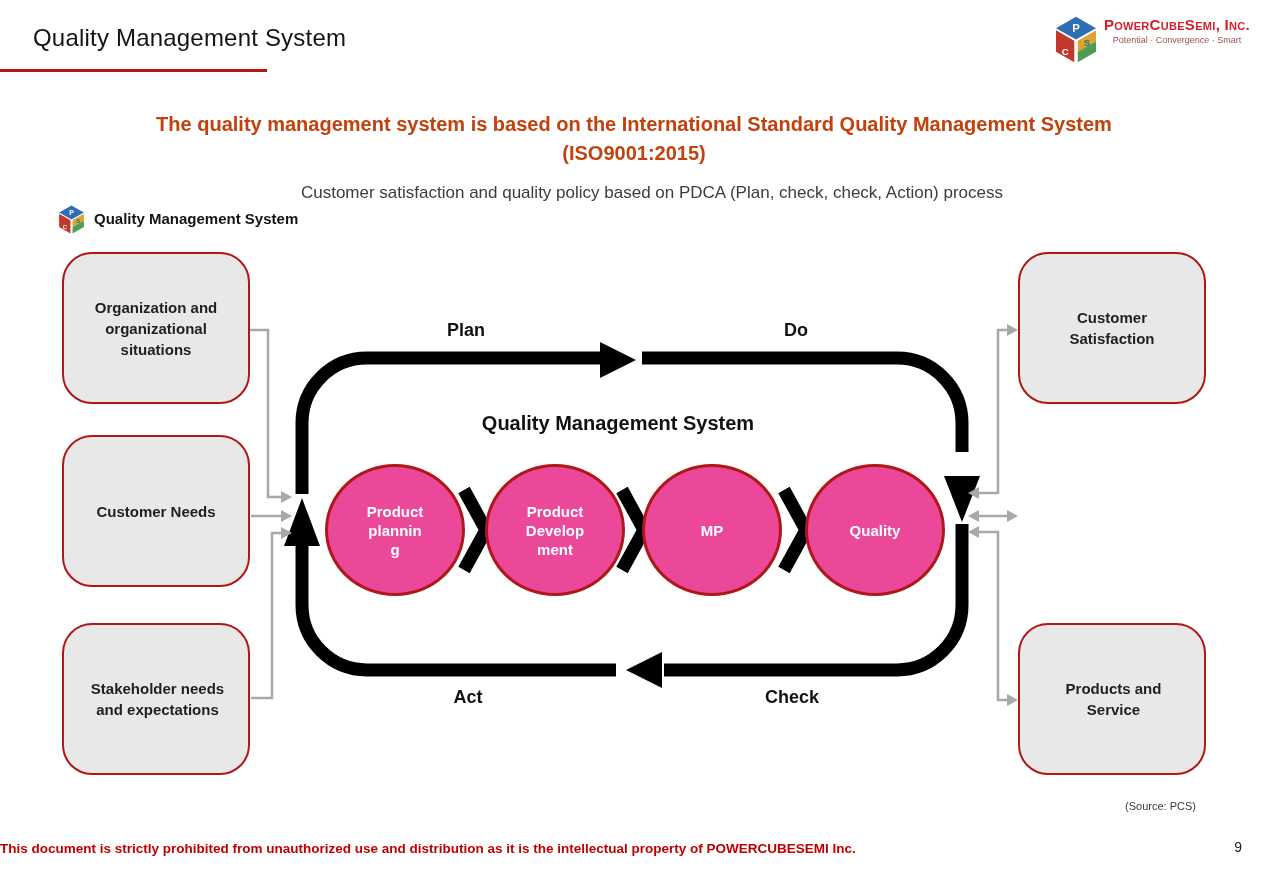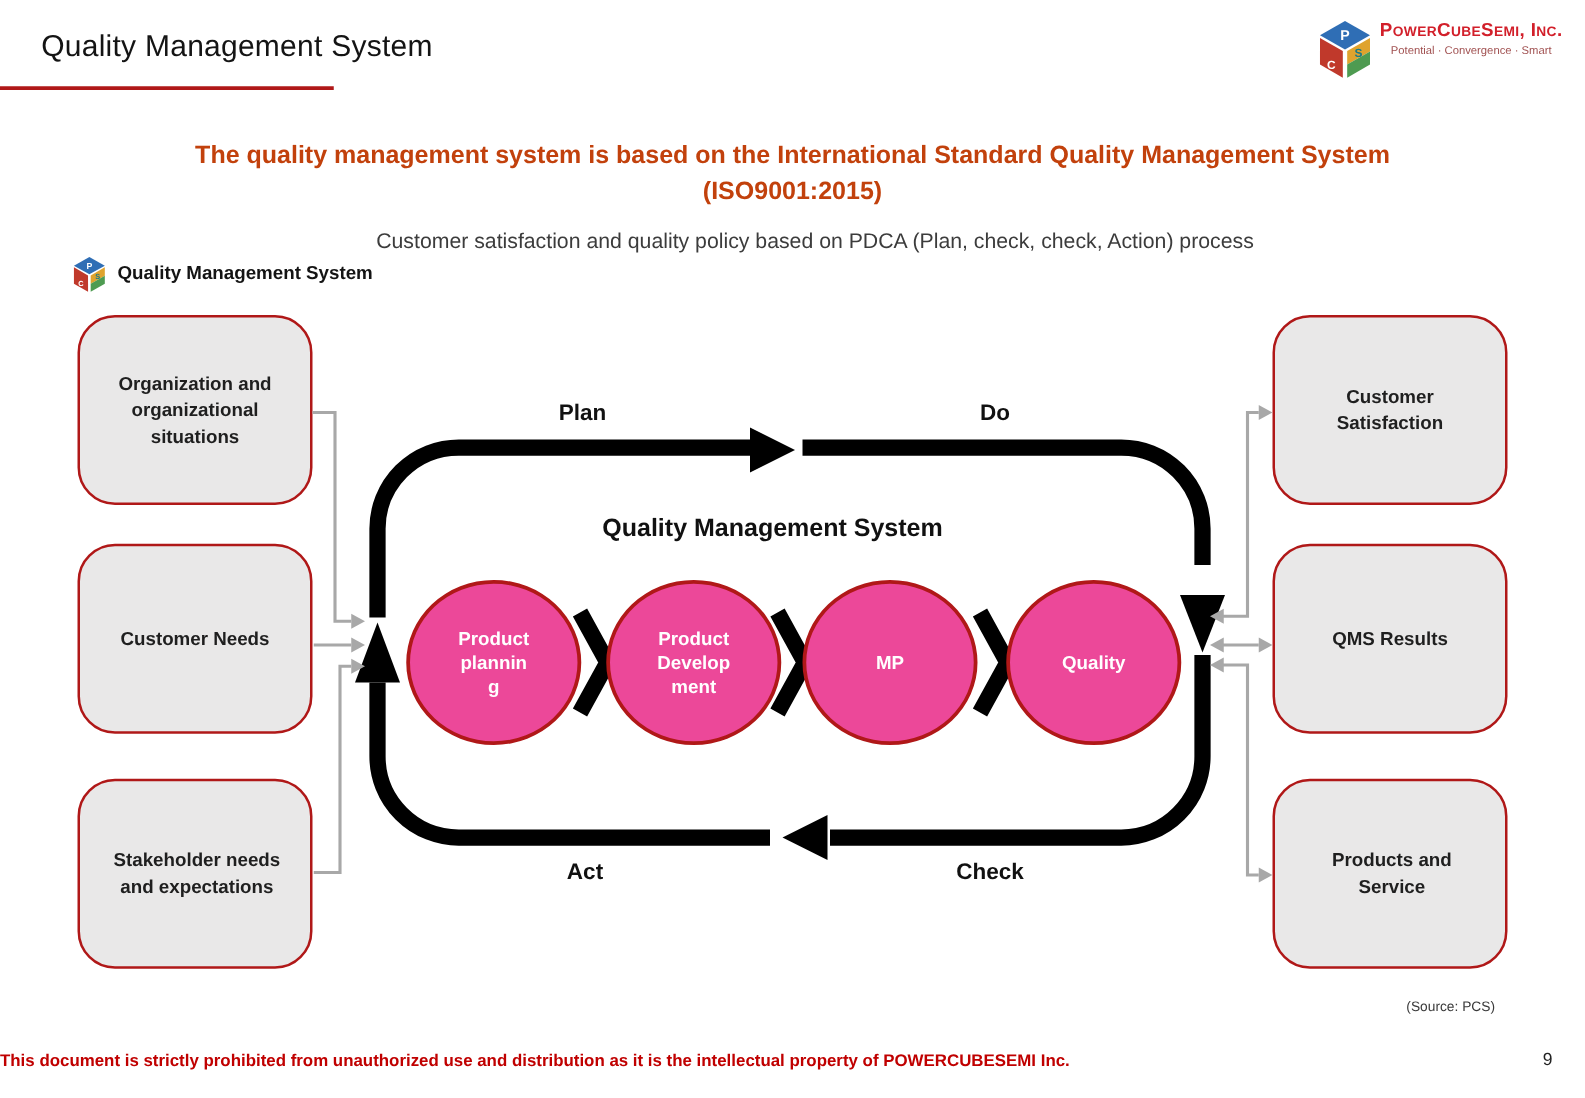--- a/index.html
+++ b/index.html
@@ -91,23 +91,20 @@
   <div class="box lcol row2">
       <span>Customer Needs</span>
     </div>
   <div class="box lcol row3">
       <span>Stakeholder needs and expectations</span>
     </div>
 
   <div class="box rcol row1">
       <span>Customer Satisfaction</span>
     </div>
-  <div class="box rcol row2">
-      <span>QMS Results</span>
-    </div>
   <div class="box rcol row3">
       <span>Products and Service</span>
     </div>
 
   <svg class="abs svg-layer" width="1268" height="878" viewBox="0 0 1268 878">
 
     <rect x="302" y="358" width="660" height="312" rx="65" fill="none" stroke="#000000" stroke-width="13"></rect>
 
     <rect x="600" y="347" width="42" height="23" fill="#ffffff"></rect>
     <rect x="616" y="658" width="48" height="24" fill="#ffffff"></rect>

